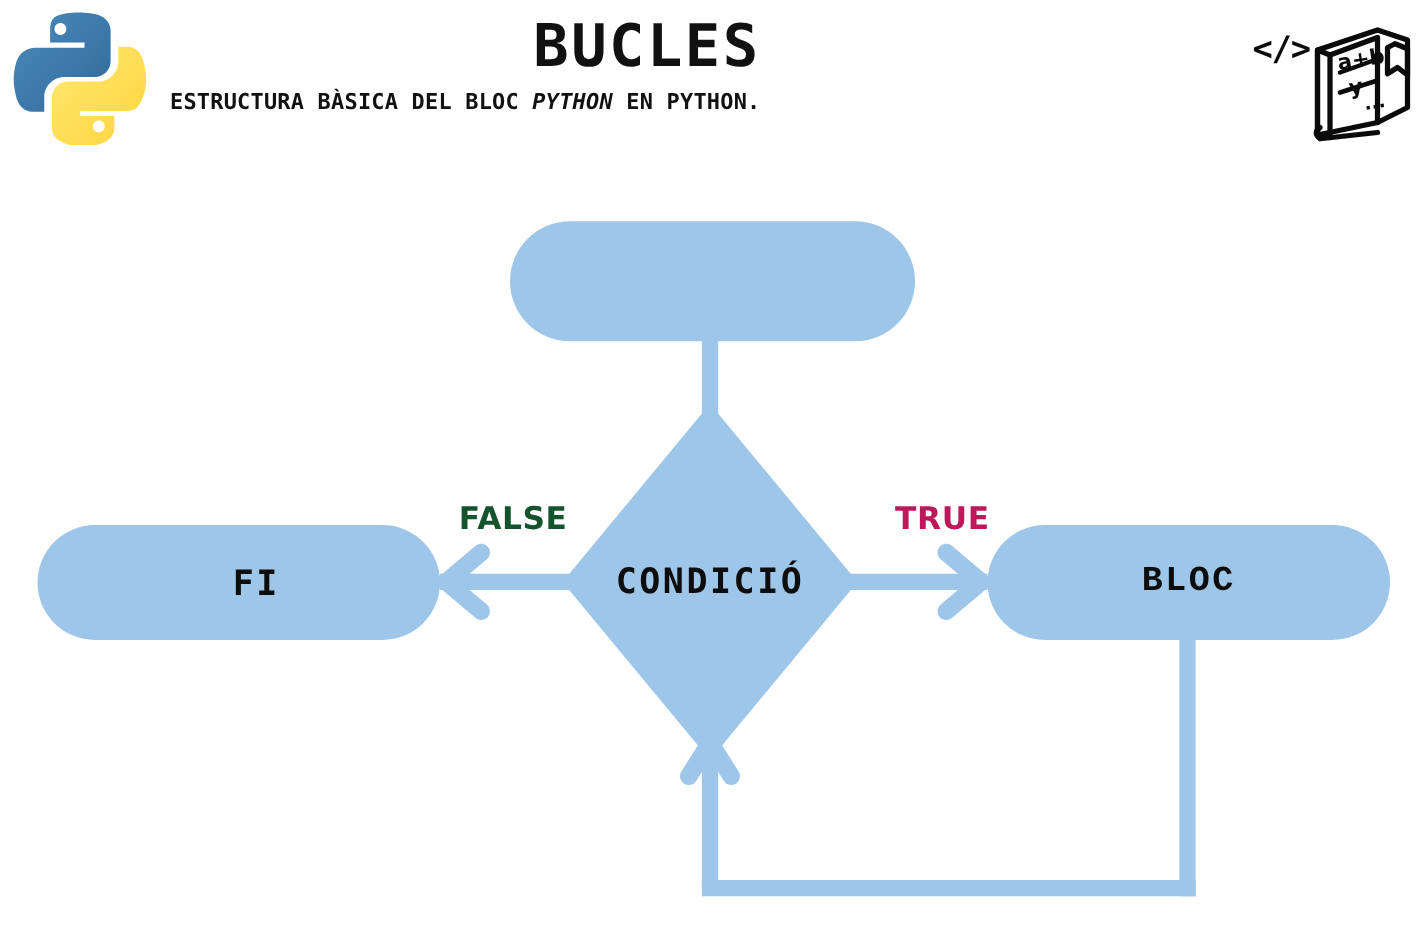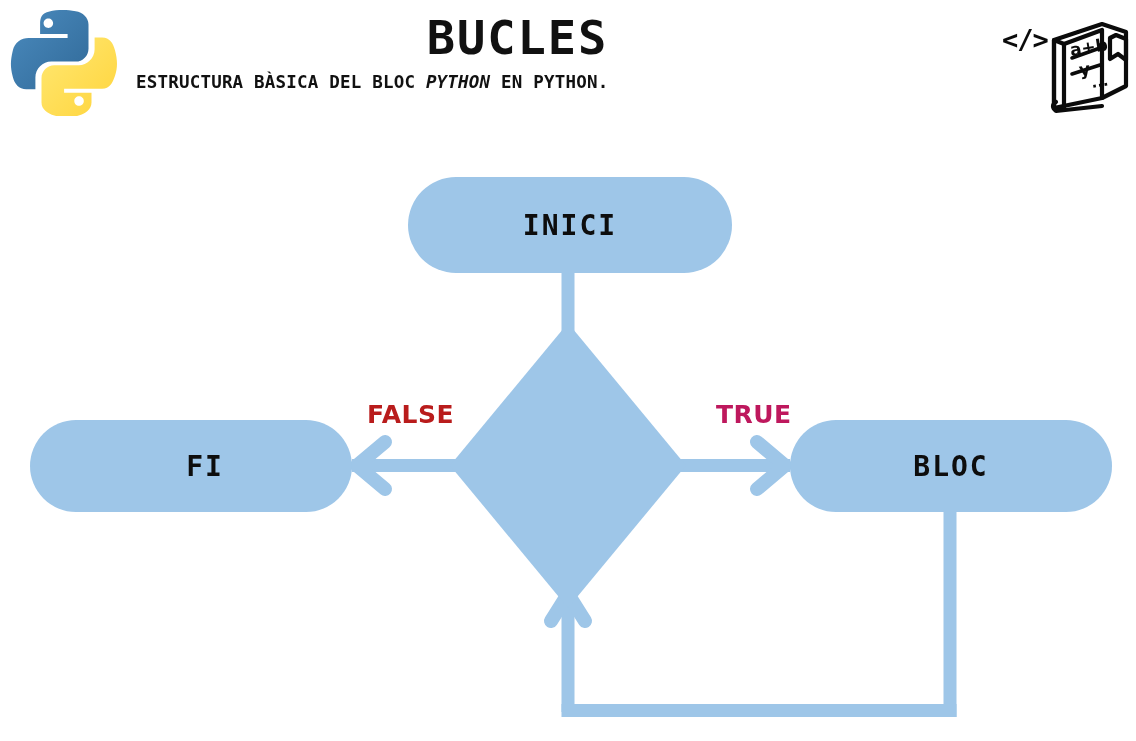--- a/index.html
+++ b/index.html
@@ -183,23 +183,23 @@
     </g>
 
     <g>
       <rect x="408" y="45" width="324" height="96" rx="48" ry="48" fill="#9EC6E8"></rect>
       <polygon points="568,191 686,333.5 568,476 450,333.5" fill="#9EC6E8"></polygon>
       <rect x="30" y="288" width="322" height="92" rx="46" ry="46" fill="#9EC6E8"></rect>
       <rect x="790" y="288" width="322" height="92" rx="46" ry="46" fill="#9EC6E8"></rect>
     </g>
   </svg>
 
-  <div class="node-label" style="left:408px; top:77px; width:324px;">INICI</div>
-
+
+  <div class="node-label" style="left:450px; top:316px; width:236px;">CONDICIÓ</div>
 
   <div class="node-label" style="left:44px; top:318px; width:322px;">FI</div>
 
-  <div class="node-label" style="left:790px; top:318px; width:322px;">BLOC</div>
-
-  <div class="edge-label" style="left:367px; top:268px; color:#b91c1c;">FALSE</div>
+  <div class="node-label" style="left:790px; top:318px; width:322px;font-family:Liberation Mono, monospace;">BLOC</div>
+
+  <div class="edge-label" style="left:367px; top:268px; color:#14532d;">FALSE</div>
 
   <div class="edge-label" style="left:716px; top:268px; color:#be185d;">TRUE</div>
 </div>
 
 </body></html>

